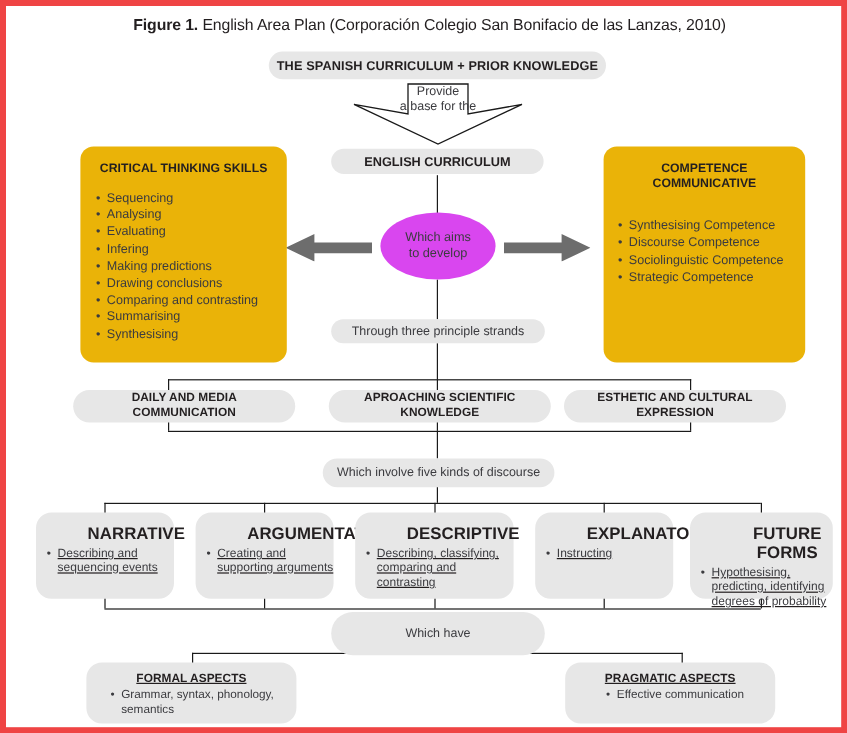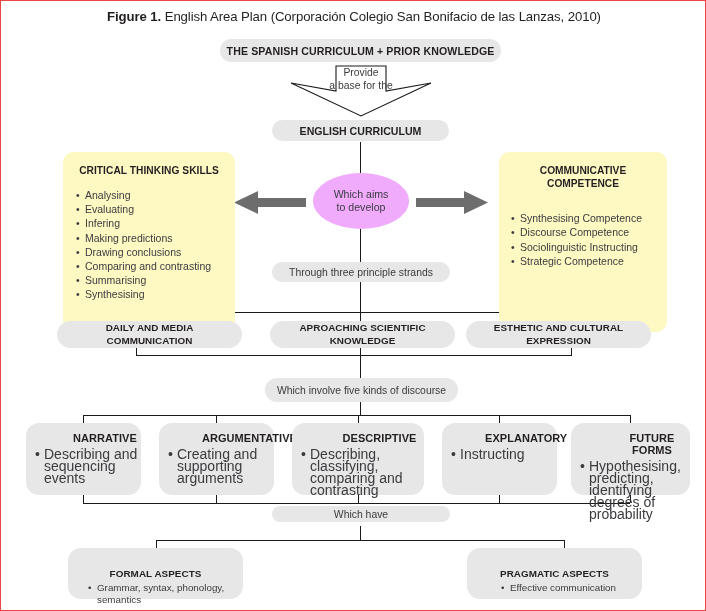--- a/index.html
+++ b/index.html
@@ -11,21 +11,21 @@
   body {
     font-family: "Liberation Sans", sans-serif;
     color: #231f20;
   }
   #figure {
     position: relative;
     width: 706px;
     height: 611px;
     background: #ffffff;
     overflow: hidden;
-    border: 1px solid #ef4444;
+    border: 5px solid #ef4444;
     box-sizing: border-box;
   }
 
   
   #fig-title {
     position: absolute;
     left: 0;
     top: 8px;
     width: 706px;
     text-align: center;
@@ -47,25 +47,24 @@
     justify-content: center;
     text-align: center;
     color: #231f20;
     z-index: 3;
   }
   .pill.bold {
     font-weight: bold;
   }
   .panel {
     position: absolute;
-    background: #fef9c3;
+    background: #eab308;
     border-radius: 11px;
     box-sizing: border-box;
     z-index: 3;
-    margin-top: 34px;
   }
   .card {
     position: absolute;
     background: #e7e7e7;
     border-radius: 13px;
     box-sizing: border-box;
     z-index: 3;
   }
 
   .hdr {
@@ -128,21 +127,21 @@
     z-index: 4;
   }
   #english-curriculum {
     left: 271px; top: 119px; width: 177px; height: 21px;
     font-size: 10.6px;
     align-items: center;
   }
   #aims-ellipse {
     position: absolute;
     left: 312px; top: 172px; width: 96px; height: 56px;
-    background: #f0abfc;
+    background: #d946ef;
     border-radius: 50%;
     display: flex; align-items: center; justify-content: center;
     text-align: center;
     font-size: 10.6px;
     line-height: 13.5px;
     color: #3b3b3f;
     z-index: 3;
   }
   #strands-pill {
     left: 271px; top: 261px; width: 178px; height: 20px;
@@ -185,41 +184,42 @@
   #strand-3 { left: 465px; top: 320px; width: 185px; }
 
   #discourse-pill {
     left: 264px; top: 377px; width: 193px; height: 24px;
     font-size: 10.4px; color: #3b3b3f;
   }
 
   .dcard {
     top: 422px; height: 72px;
   }
-  .dcard .hdr { margin-top: 9px; font-size: 11px; letter-spacing: 0.05px; padding-left: 43px; }
+  .dcard .hdr { margin-top: 9px; font-size: 14px; letter-spacing: 0.05px; padding-left: 43px; }
   .dcard ul.bul {
     margin: 4px 0 0 9px;
-    font-size: 14px;
+    font-size: 10px;
     line-height: 12.1px;
+    text-decoration: underline;
   }
   #dcard-1 { left: 25px;  width: 115px; }
   #dcard-2 { left: 158px; width: 115px; }
   #dcard-3 { left: 291px; width: 132px; }
   #dcard-4 { left: 441px; width: 115px; }
   #dcard-5 { left: 570px; width: 119px; }
 
   #which-have-pill {
-    left: 271px; top: 505px; width: 178px; height: 16px;
+    left: 271px; top: 505px; width: 178px; height: 36px;
     font-size: 10.4px; color: #3b3b3f;
   }
 
   .bcard {
     top: 547px; height: 51px;
   }
-  .bcard .hdr { margin-top: 20px; font-size: 9.9px; letter-spacing: 0.05px; }
+  .bcard .hdr { margin-top: 8px; font-size: 9.9px; letter-spacing: 0.05px; text-decoration: underline; }
   .bcard ul.bul {
     margin: 3px 0 0 20px;
     font-size: 9.8px;
     line-height: 12.2px;
   }
   #bcard-1 { left: 67px;  width: 175px; }
   #bcard-2 { left: 466px; width: 175px; }
 </style>
 </head>
 <body>
@@ -259,40 +259,41 @@
     <polygon points="0,11.5 24,0 24,7 72,7 72,16 24,16 24,23" fill="#6d6d6d"></polygon>
   </svg>
 
   <svg class="blockarrow" style="left:415px; top:190px; width:72px; height:23px;" viewBox="0 0 72 23">
     <polygon points="72,11.5 48,0 48,7 0,7 0,16 48,16 48,23" fill="#6d6d6d"></polygon>
   </svg>
 
   <div id="panel-left" class="panel">
     <div class="hdr">CRITICAL THINKING SKILLS</div>
     <ul class="bul">
+      <li>Sequencing</li>
       <li>Analysing</li>
       <li>Evaluating</li>
       <li>Infering</li>
       <li>Making predictions</li>
       <li>Drawing conclusions</li>
       <li>Comparing and contrasting</li>
       <li>Summarising</li>
       <li>Synthesising</li>
     </ul>
   </div>
 
   <div id="panel-right" class="panel">
     <div class="hdr">
+      <div>COMPETENCE</div>
       <div>COMMUNICATIVE</div>
-      <div>COMPETENCE</div>
     </div>
     <ul class="bul">
       <li>Synthesising Competence</li>
       <li>Discourse Competence</li>
-      <li>Sociolinguistic Instructing</li>
+      <li>Sociolinguistic Competence</li>
       <li>Strategic Competence</li>
     </ul>
   </div>
 
   <div class="vline" style="left:359px; top:228px; height:33px;"></div>
 
   <div id="strands-pill" class="pill">
     <span>Through three principle strands</span>
   </div>
 

